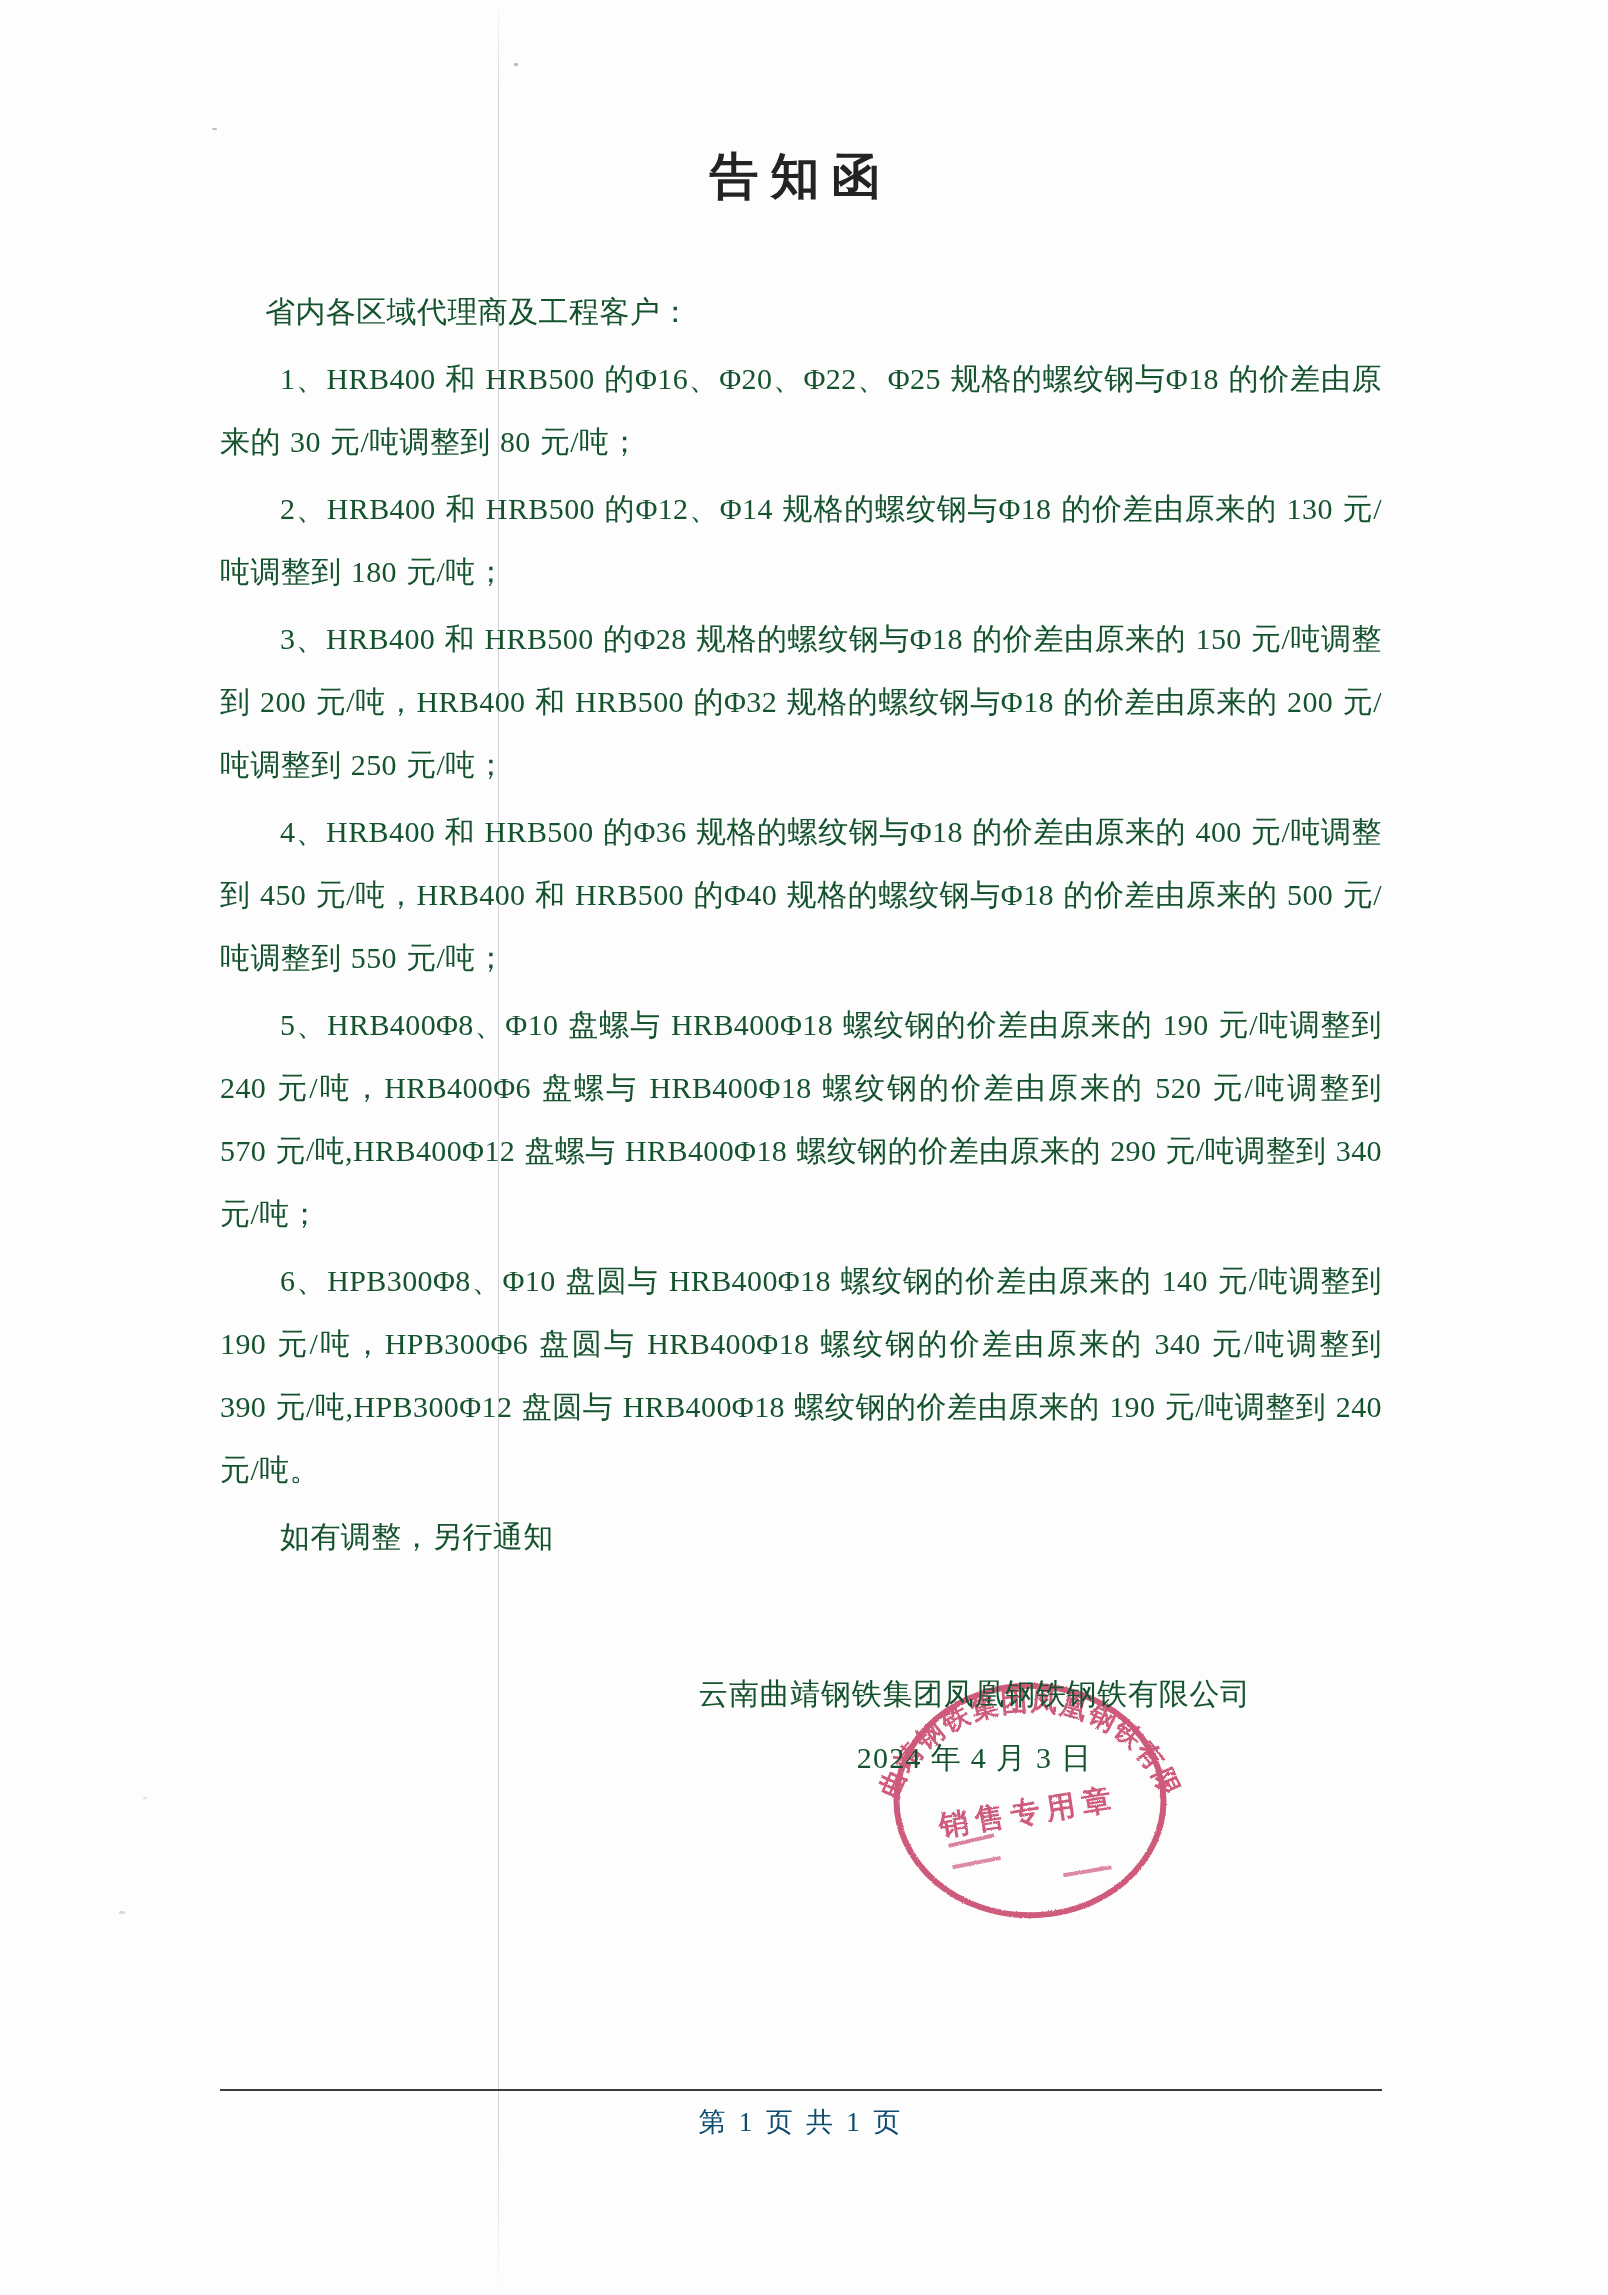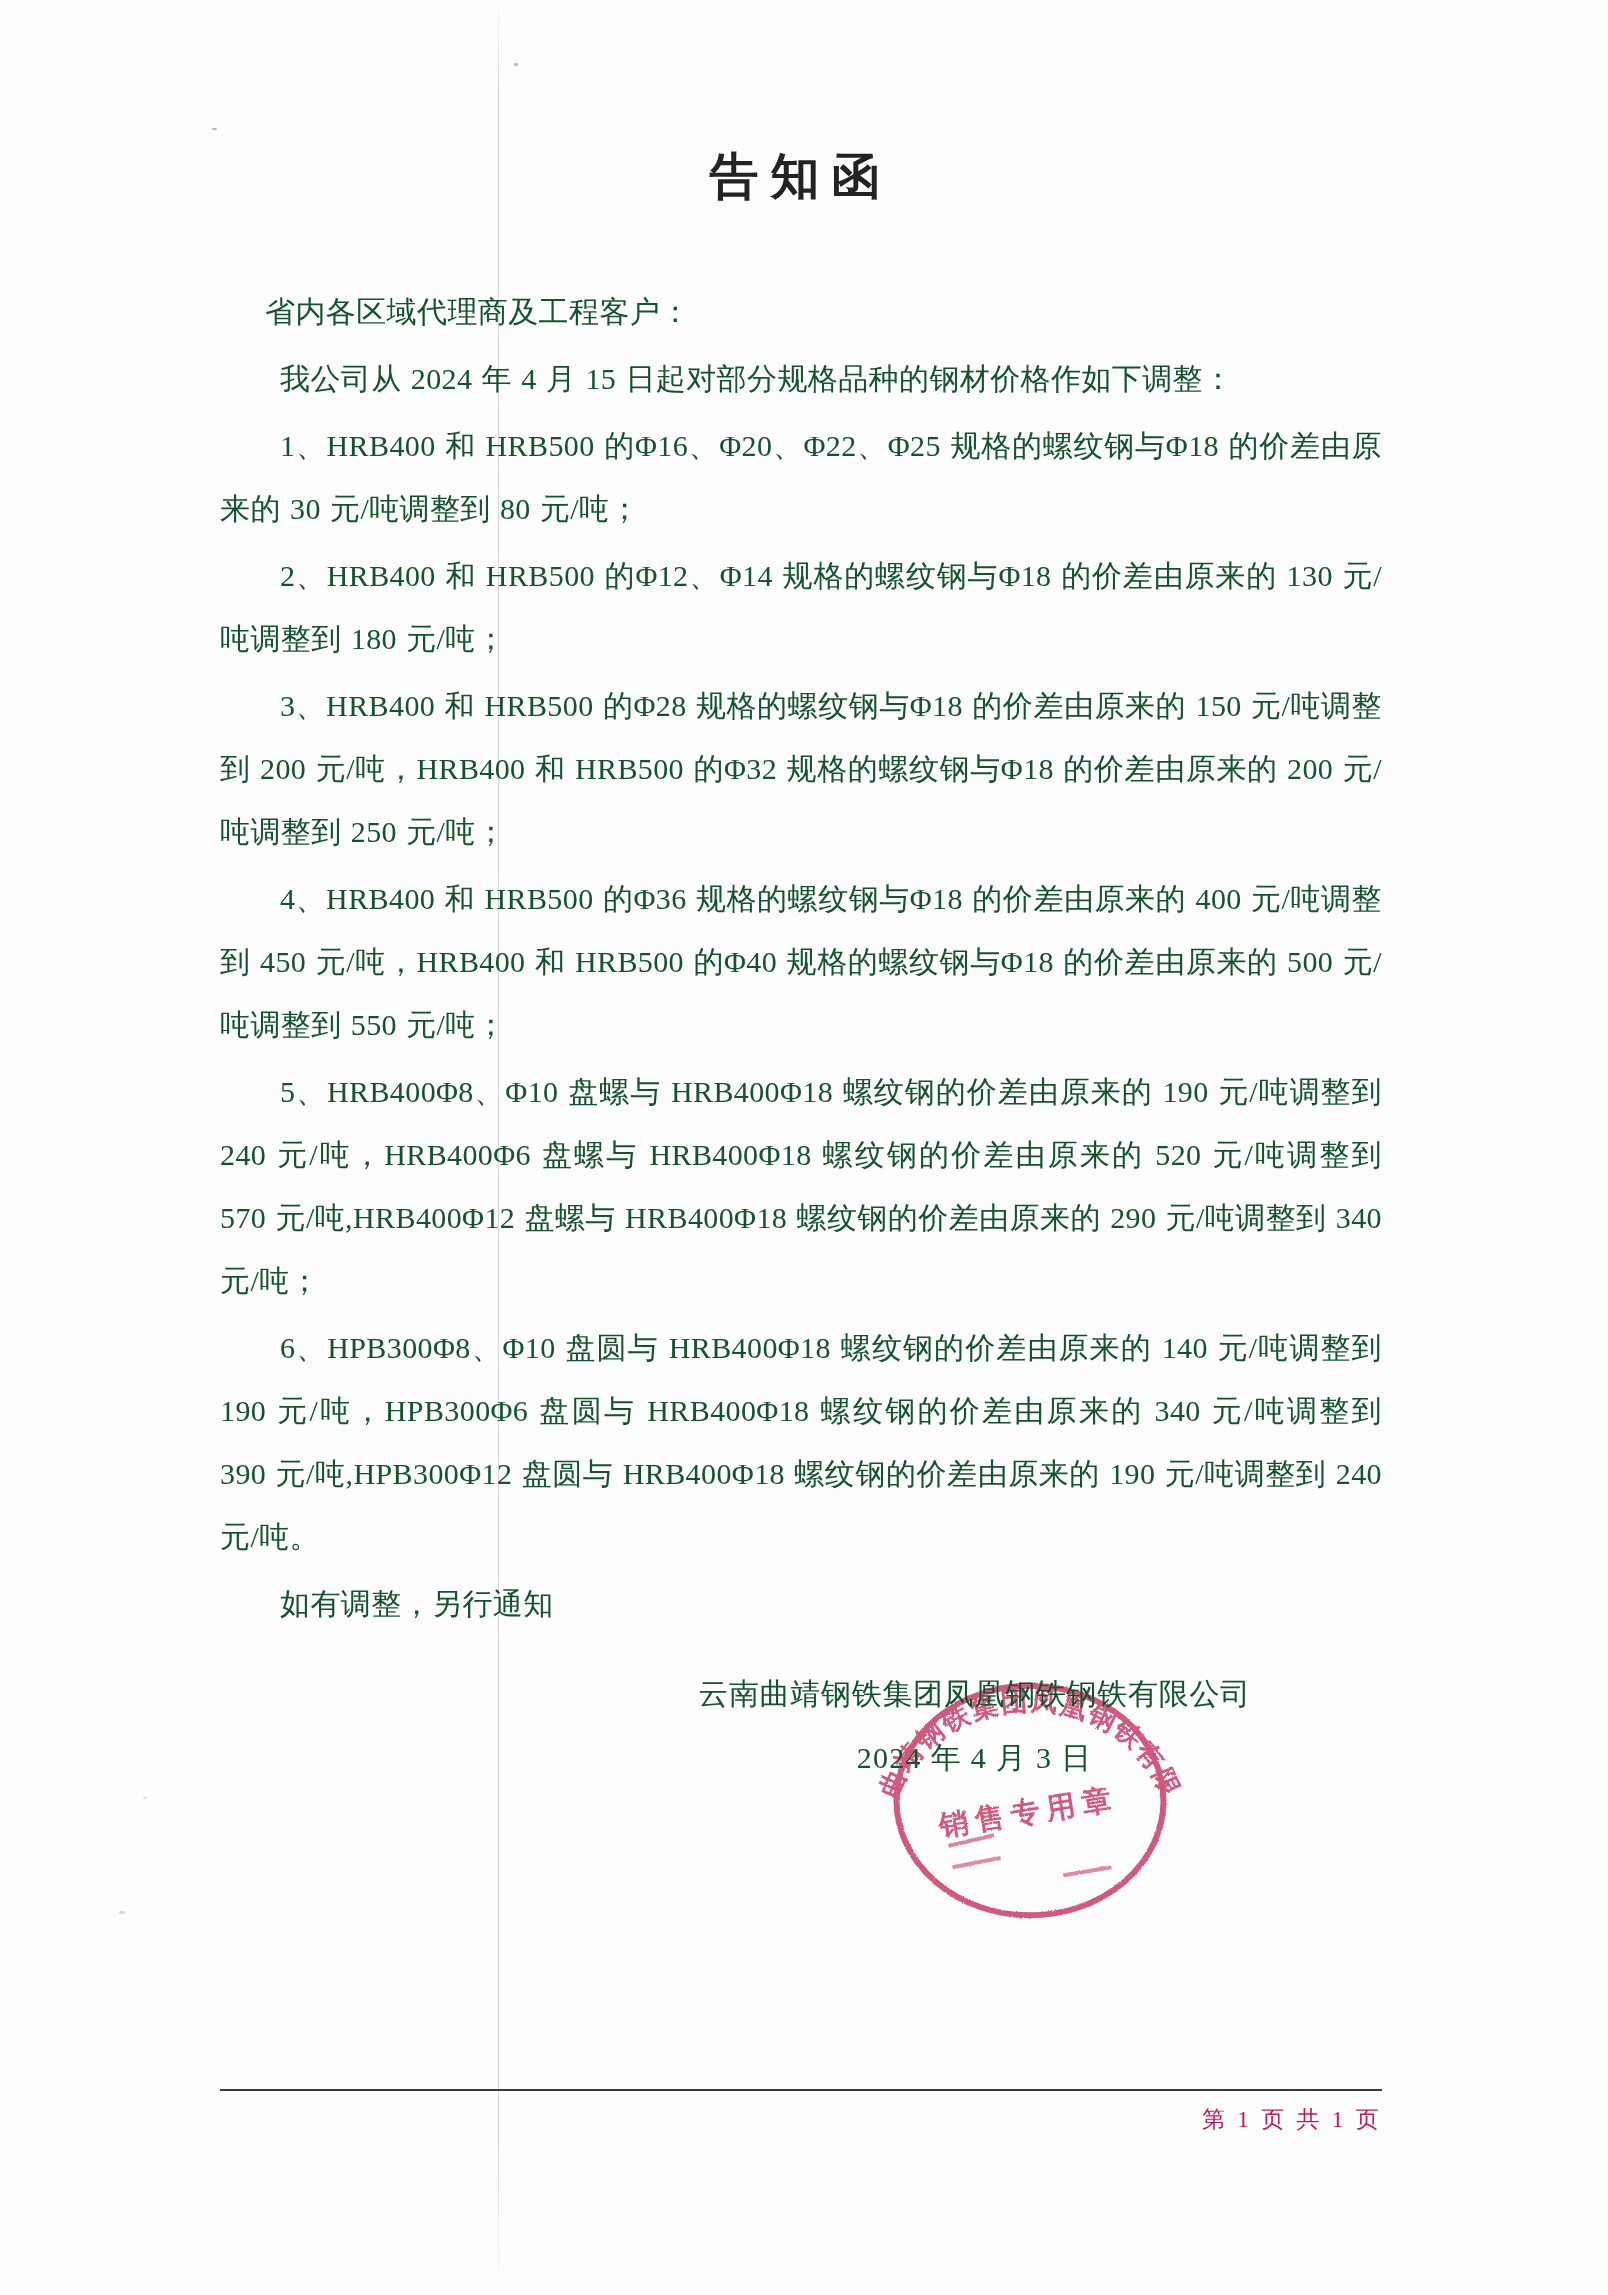--- a/index.html
+++ b/index.html
@@ -131,24 +131,24 @@
     top: 2089px;
     width: 1162px;
   }
   .footer-rule {
     width: 100%;
     height: 2px;
     background: #3a3a3e;
   }
   .footer-text {
     margin-top: 13.4px;
-    text-align: right;
-    font-size: 23px;
+    text-align: center;
+    font-size: 27px;
     letter-spacing: 3.3px;
-    color: #be185d;
+    color: #0c4a6e;
   }
 </style>
 </head>
 <body>
 
 <div class="page">
 
   <div class="fold-line"></div>
   <div class="speck" style="left:212px; top:128px; width:4.7px; height:2px;"></div>
   <div class="speck" style="left:514px; top:63px; width:4px; height:2.7px;"></div>
@@ -156,21 +156,20 @@
   <div class="speck" style="left:143px; top:1797px; width:4px; height:2px; opacity:.45;"></div>
 
   <div class="content">
 
     <h1 class="doc-title">告知函</h1>
 
     <div class="body-block">
 
       <p class="para salutation">省内各区域代理商及工程客户：</p>
 
-      <p class="para">我公司从 2024 年 4 月 15 日起对部分规格品种的钢材价格作如下调整：</p>
 
       <p class="para">1、HRB400 和 HRB500 的Φ16、Φ20、Φ22、Φ25 规格的螺纹钢与Φ18 的价差由原来的 30 元/吨调整到 80 元/吨；</p>
 
       <p class="para">2、HRB400 和 HRB500 的Φ12、Φ14 规格的螺纹钢与Φ18 的价差由原来的 130 元/吨调整到 180 元/吨；</p>
 
       <p class="para">3、HRB400 和 HRB500 的Φ28 规格的螺纹钢与Φ18 的价差由原来的 150 元/吨调整到 200 元/吨，HRB400 和 HRB500 的Φ32 规格的螺纹钢与Φ18 的价差由原来的 200 元/吨调整到 250 元/吨；</p>
 
       <p class="para">4、HRB400 和 HRB500 的Φ36 规格的螺纹钢与Φ18 的价差由原来的 400 元/吨调整到 450 元/吨，HRB400 和 HRB500 的Φ40 规格的螺纹钢与Φ18 的价差由原来的 500 元/吨调整到 550 元/吨；</p>
 
       <p class="para">5、HRB400Φ8、Φ10 盘螺与 HRB400Φ18 螺纹钢的价差由原来的 190 元/吨调整到 240 元/吨，HRB400Φ6 盘螺与 HRB400Φ18 螺纹钢的价差由原来的 520 元/吨调整到 570 元/吨,HRB400Φ12 盘螺与 HRB400Φ18 螺纹钢的价差由原来的 290 元/吨调整到 340 元/吨；</p>

